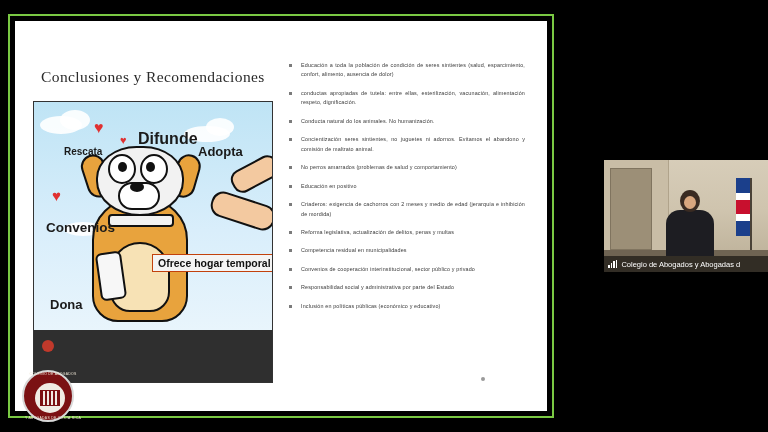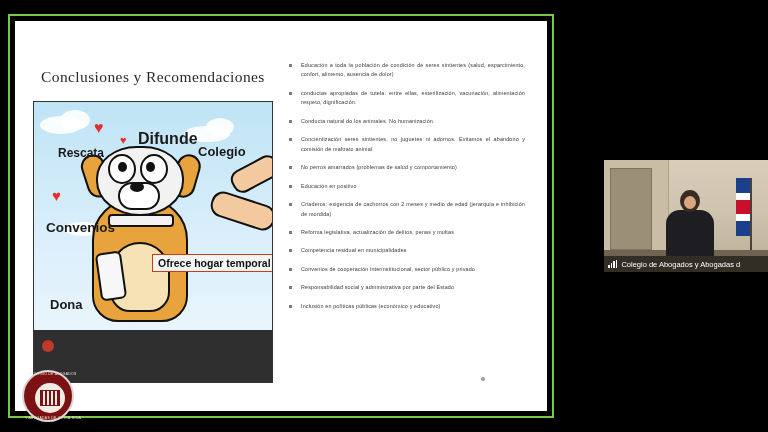--- a/index.html
+++ b/index.html
@@ -134,21 +134,21 @@
 
   .poster-word {
     position: absolute;
     color: #1a1a1a;
     font-weight: bold;
     font-family: "Liberation Sans", sans-serif;
     white-space: nowrap;
   }
   .w-difunde  { left: 104px; top: 28px;  font-size: 16px; }
   .w-adopta   { left: 164px; top: 42px;  font-size: 13px; }
-  .w-rescata  { left: 24px;  top: 44px;  font-size: 12px; }
+  .w-rescata  { left: 30px;  top: 44px;  font-size: 10px; }
   .w-esteriliza{left: 12px;  top: 118px; font-size: 13.5px; }
   .w-dona     { left: 16px;  top: 195px; font-size: 13px; }
   .w-hogar    {
     left: 118px; top: 152px;
     font-size: 10.5px;
     color: #111;
     background: #f4f4f4;
     border: 1px solid #c2410c;
     padding: 2px 5px;
   }
@@ -480,21 +480,21 @@
           <div class="dog-head"></div>
           <div class="dog-eye eye-l"></div>
           <div class="dog-eye eye-r"></div>
           <div class="dog-pupil pup-l"></div>
           <div class="dog-pupil pup-r"></div>
           <div class="dog-snout"></div>
           <div class="dog-nose"></div>
           <div class="dog-collar"></div>
 
           <div class="poster-word w-difunde">Difunde</div>
-          <div class="poster-word w-adopta">Colegio</div>
+          <div class="poster-word w-adopta">Adopta</div>
           <div class="poster-word w-rescata">Rescata</div>
           <div class="poster-word w-esteriliza">Convenios</div>
           <div class="poster-word w-dona">Dona</div>
           <div class="poster-word w-hogar">Ofrece hogar temporal</div>
 
           <div class="poster-ground"></div>
           <div class="paw-dot"></div>
         </div>
 
         <div class="bullets">

